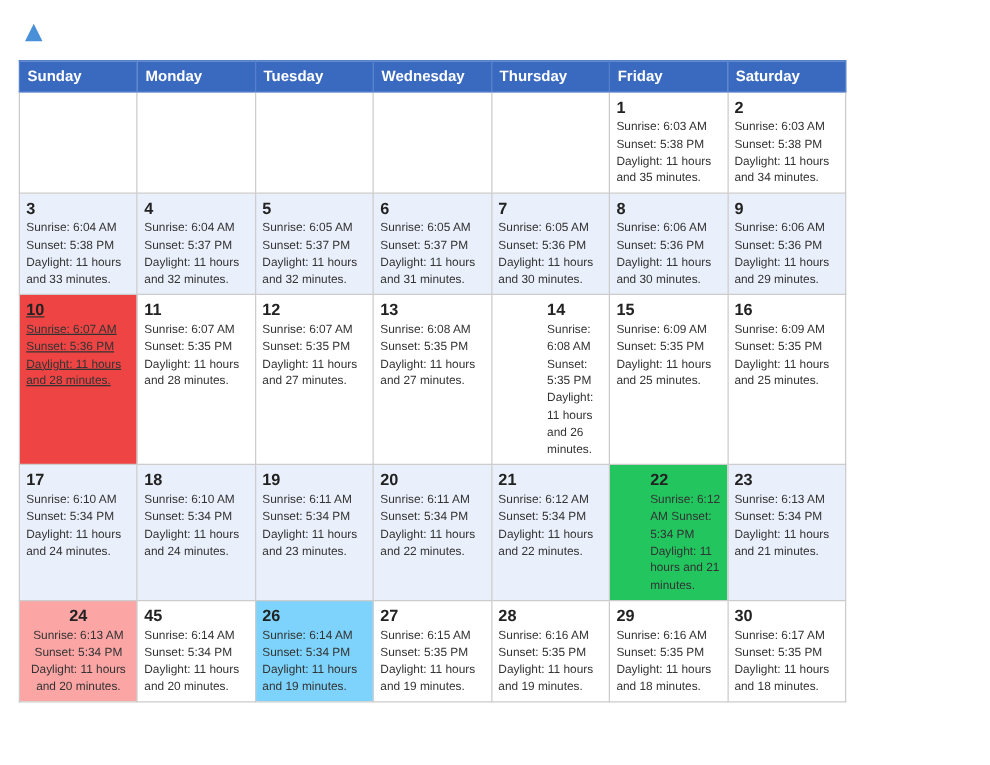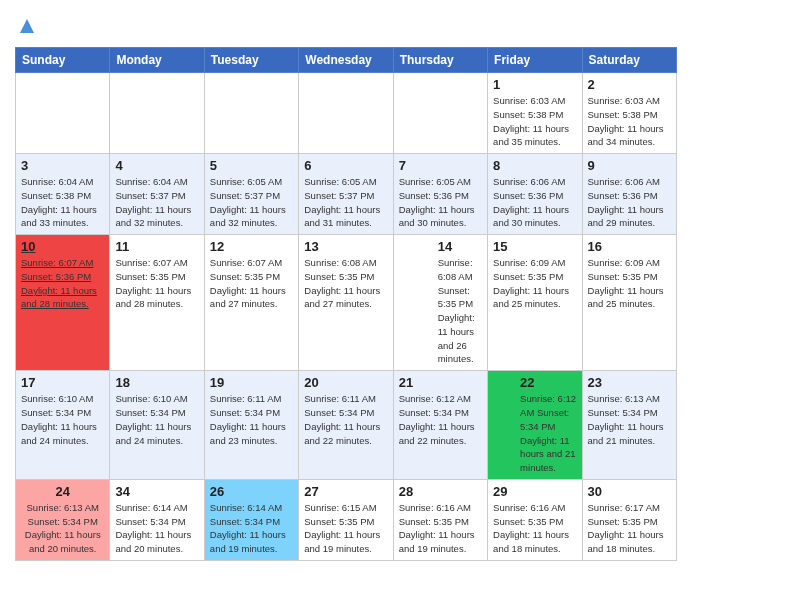--- a/index.html
+++ b/index.html
@@ -311,21 +311,21 @@
         </tr>
         <tr>
           <td style="background: #fca5a5; text-align: center;">
             <span class="day-num">24</span>
             <div class="day-info">Sunrise: 6:13 AM
 Sunset: 5:34 PM
 Daylight: 11 hours
 and 20 minutes.</div>
           </td>
           <td style="background: rgb(255, 255, 255);">
-            <span class="day-num">34</span>
+            <span class="day-num">45</span>
             <div class="day-info">Sunrise: 6:14 AM
 Sunset: 5:34 PM
 Daylight: 11 hours
 and 20 minutes.</div>
           </td>
           <td style="background: #7dd3fc;">
             <span class="day-num">26</span>
             <div class="day-info">Sunrise: 6:14 AM
 Sunset: 5:34 PM
 Daylight: 11 hours

